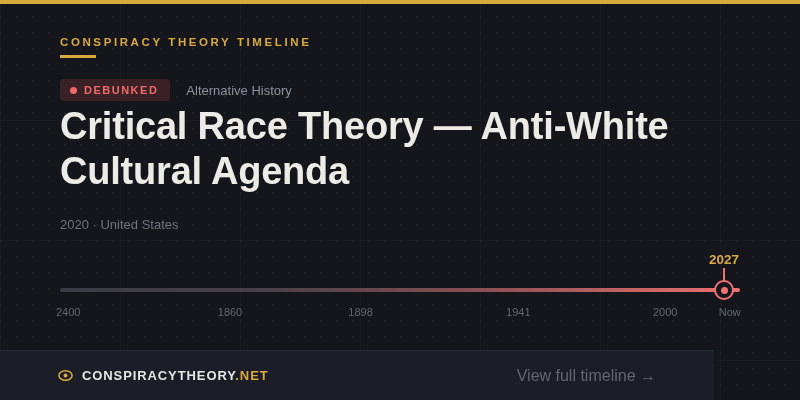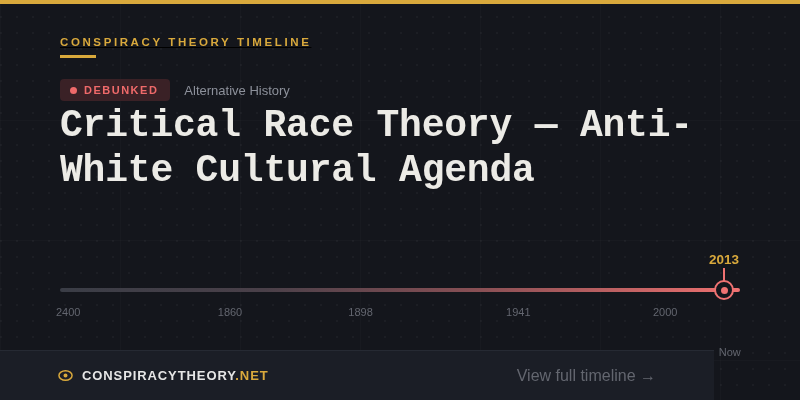--- a/index.html
+++ b/index.html
@@ -22,49 +22,49 @@
     background-size: 16px 16px, 120px 120px, 120px 120px;
   }
 
   
   #topbar {
     position:absolute; top:0; left:0; width:800px; height:4px;
     background:#d9a93c;
   }
 
   
-  #kicker-wrap { position:absolute; left:60px; top:36px;text-decoration:underline; }
+  #kicker-wrap { position:absolute; left:60px; top:36px; }
   #kicker {
     font-size:11.5px; font-weight:bold; letter-spacing:2.6px;
     color:#d9a93c; white-space:nowrap;
   }
   #kicker-rule {
     margin-top:7px; width:36px; height:2.5px; background:#d9a93c;
   }
 
   
   #badge-row {
     position:absolute; left:60px; top:79px;
-    display:flex; align-items:center; gap:14px;
+    display:flex; align-items:center; gap:8px;
   }
   #badge {
     display:flex; align-items:center; gap:7px;
     background:#3a2126; border-radius:4px;
     padding:5px 12px 5px 10px;
   }
   #badge-dot { width:7px; height:7px; border-radius:50%; background:#ef6a6a; }
   #badge-label {
     font-size:11px; font-weight:bold; letter-spacing:1.5px; color:#ef6a6a;
   }
-  #category { font-size:13px; color:#8d919b; }
+  #category { font-size:13px; color:#8d919b;margin-left:8px; }
 
   
   #title {
     position:absolute; left:60px; top:104px; width:680px;
-    font-family:Liberation Mono, monospace;
+    font-family:Liberation Sans, sans-serif;
     font-weight:bold; font-size:38px; line-height:1.18;
     color:#ecebe6; letter-spacing:-0.2px;
   }
 
   
   #meta {
     position:absolute; left:60px; top:217px;
     font-size:13px; color:#6e727c;
   }
 
@@ -125,35 +125,36 @@
   <div id="badge-row">
     <div id="badge">
       <span id="badge-dot"></span>
       <span id="badge-label">DEBUNKED</span>
     </div>
     <span id="category">Alternative History</span>
   </div>
 
   <h1 id="title">Critical Race Theory — Anti-White Cultural Agenda</h1>
 
+  <div id="meta">2020 · United States</div>
 
   <div id="timeline">
     <div id="track"></div>
-    <div id="marker-year">2013</div>
+    <div id="marker-year">2027</div>
     <div id="marker-stem"></div>
     <div id="marker">
       <span id="marker-core"></span>
     </div>
     <div id="ticks">
         <div class="tick" style="left: 1.2%;">2400</div>
         <div class="tick" style="left: 25%;">1860</div>
         <div class="tick" style="left: 44.2%;">1898</div>
         <div class="tick" style="left: 67.4%;">1941</div>
         <div class="tick" style="left: 89%; text-align: center;">2000</div>
-        <div class="tick" style="left: 98.5%; margin-top: 40px;">Now</div>
+        <div class="tick" style="left: 98.5%;">Now</div>
       </div>
   </div>
 
   <div id="footer">
     <div id="brand">
       <svg width="15" height="15" viewBox="0 0 16 16">
         <ellipse cx="8" cy="8" rx="7" ry="5" fill="none" stroke="#d9a93c" stroke-width="1.6"></ellipse>
         <circle cx="8" cy="8" r="2.1" fill="#d9a93c"></circle>
       </svg>
       <span id="brand-text"><span>CONSPIRACYTHEORY</span><span id="brand-tld">.NET</span></span>

